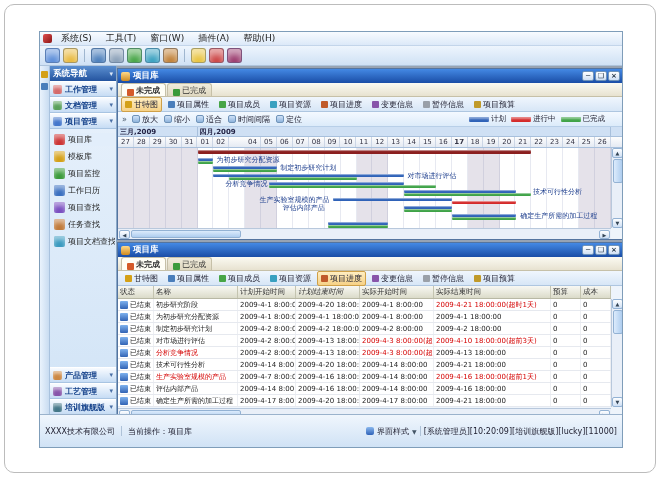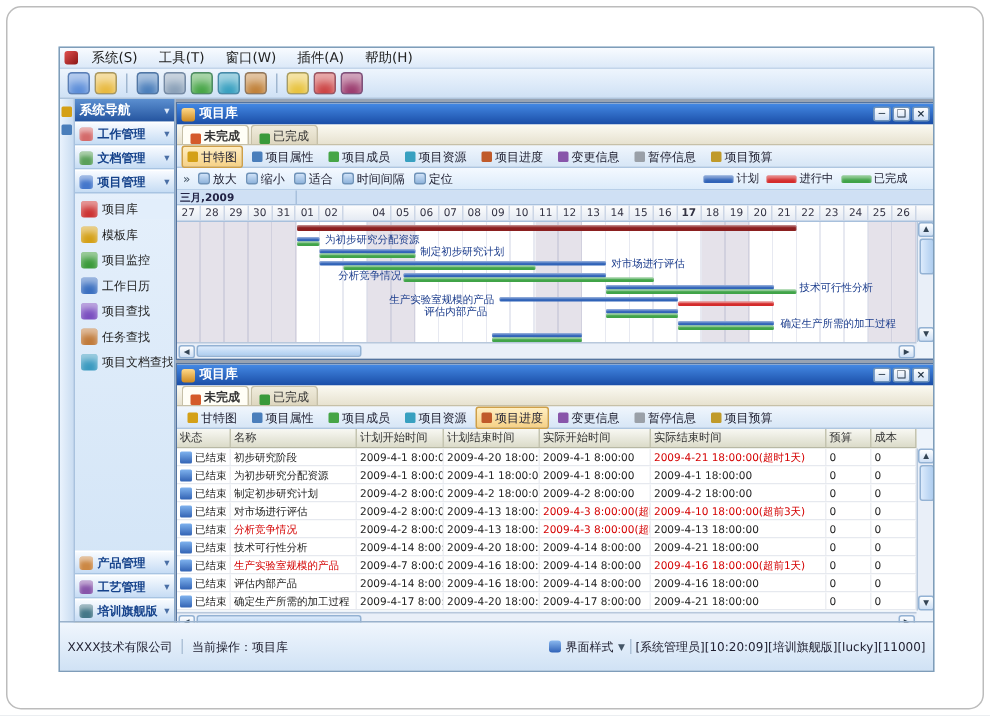--- a/index.html
+++ b/index.html
@@ -299,20 +299,21 @@
                     <span>进行中</span>
                   </span>
                   <span class="leg">
                     <span class="sw" style="background: rgb(63, 163, 71);"></span>
                     <span>已完成</span>
                   </span>
                 </span>
             </div>
             <div class="gmonths" id="g-months">
                 <div class="gmonth" style="width: 79.5161px;">三月,2009</div>
+                <div class="gmonth" style="width: 413.484px;">四月,2009</div>
               </div>
             <div class="gdays" id="g-days">
                 <div class="gday" style="width: 15.9032px;">27</div>
                 <div class="gday" style="width: 15.9032px;">28</div>
                 <div class="gday" style="width: 15.9032px;">29</div>
                 <div class="gday" style="width: 15.9032px;">30</div>
                 <div class="gday" style="width: 15.9032px;">31</div>
                 <div class="gday" style="width: 15.9032px;">01</div>
                 <div class="gday" style="width: 15.9032px;">02</div>
                 <div class="gday" style="width: 15.9032px; margin-top: 28px;">03</div>
@@ -448,21 +449,21 @@
                 </span>
                 <span class="dtab">
                   <span class="ti" style="background: rgb(192, 154, 42);"></span>
                   <span>项目预算</span>
                 </span>
               </div>
             <div class="ghdr" id="t-ghdr">
                 <div class="ghcell" style="width: 36px;">状态</div>
                 <div class="ghcell" style="width: 84px;">名称</div>
                 <div class="ghcell" style="width: 58px;">计划开始时间</div>
-                <div class="ghcell" style="width: 64px;">计划结束时间</div>
+                <div class="ghcell" style="width: 64px; font-style: italic;">计划结束时间</div>
                 <div class="ghcell" style="width: 74px;">实际开始时间</div>
                 <div class="ghcell" style="width: 117px;">实际结束时间</div>
                 <div class="ghcell" style="width: 30px;">预算</div>
                 <div class="ghcell" style="width: 30px;">成本</div>
               </div>
             <div id="t-rows">
                 <div class="trow">
                   <div class="tcell" style="width: 36px;">
                     <span class="sic"></span>
                     <span>已结束</span>

